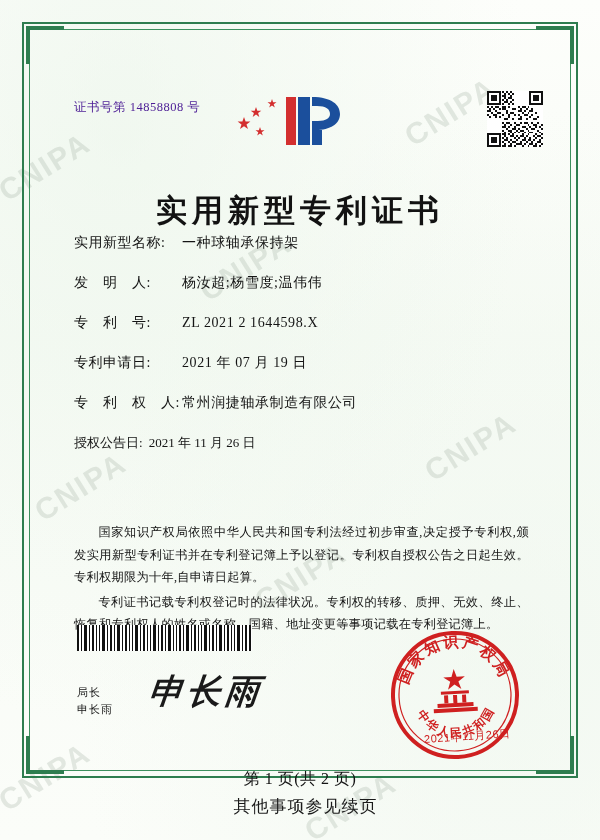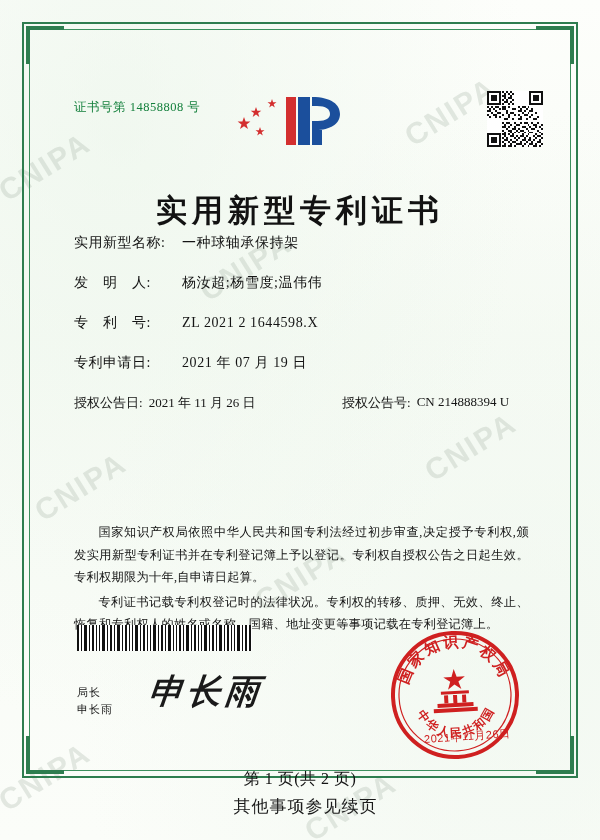--- a/index.html
+++ b/index.html
@@ -85,21 +85,21 @@
     top: 29px;
     right: 29px;
     bottom: 69px;
   }
 
   .cert-no {
     position: absolute;
     left: 45px;
     top: 70px;
     font-size: 12.5px;
-    color: #15803d;
+    color: #4c1d95;
     letter-spacing: 0.5px;
   }
 
   
   .qr {
     position: absolute;
     right: 28px;
     top: 62px;
     width: 56px;
     height: 56px;
@@ -483,28 +483,28 @@
         <span class="val">杨汝超;杨雪度;温伟伟</span>
       </div>
       <div class="field">
         <span class="lbl">专　利　号:</span>
         <span class="val">ZL 2021 2 1644598.X</span>
       </div>
       <div class="field">
         <span class="lbl">专利申请日:</span>
         <span class="val">2021 年 07 月 19 日</span>
       </div>
+      <div class="field">
+        <span class="lbl">专　利　权　人:</span>
+        <span class="val">常州润捷轴承制造有限公司</span>
+      </div>
       <div class="row-two">
         <span class="c1">
           <span class="lbl2">授权公告日:</span>
           <span>2021 年 11 月 26 日</span>
-        </span>
-        <span class="c2">
-          <span class="lbl2">授权公告号:</span>
-          <span>CN 214888394 U</span>
         </span>
       </div>
     </div>
 
     <div class="para">
       <p>国家知识产权局依照中华人民共和国专利法经过初步审查,决定授予专利权,颁发实用新型专利证书并在专利登记簿上予以登记。专利权自授权公告之日起生效。专利权期限为十年,自申请日起算。</p>
       <p>专利证书记载专利权登记时的法律状况。专利权的转移、质押、无效、终止、恢复和专利权人的姓名或名称、国籍、地址变更等事项记载在专利登记簿上。</p>
     </div>
 
     <div class="barcode">

